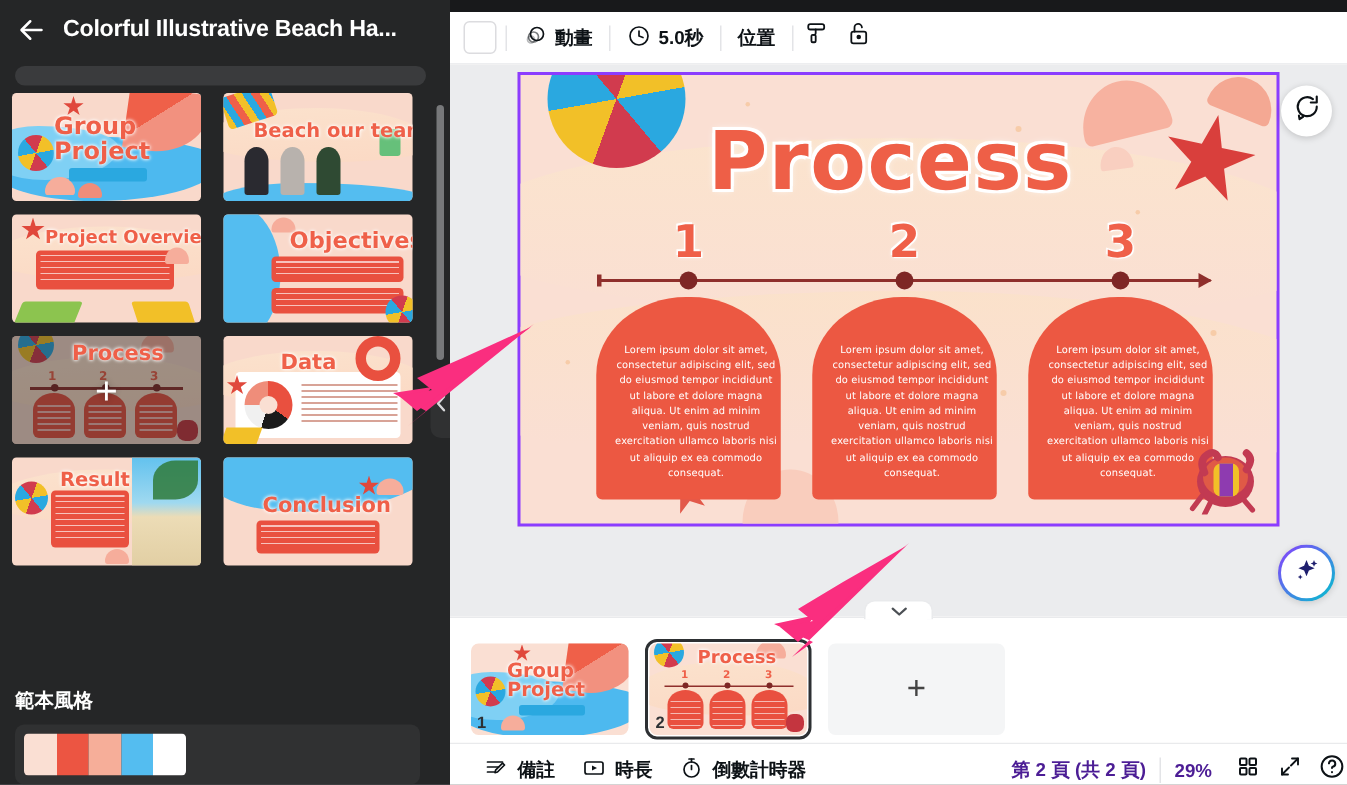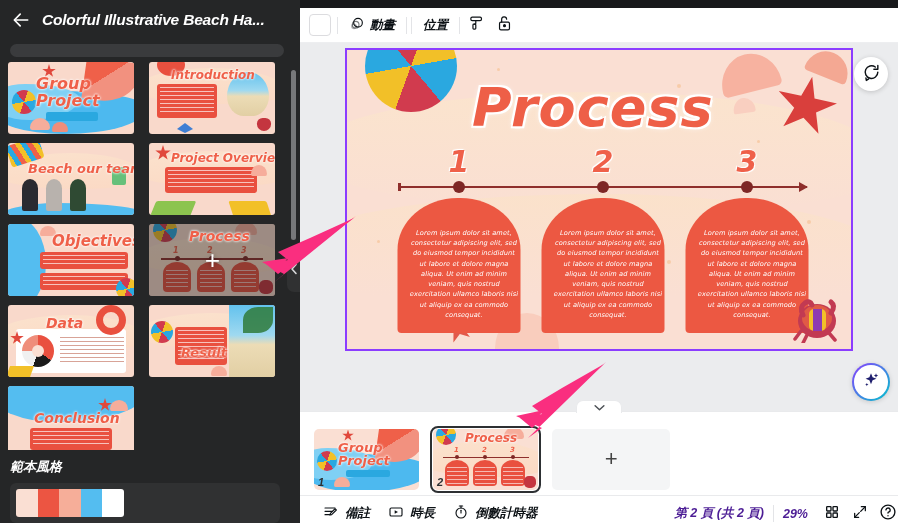--- a/index.html
+++ b/index.html
@@ -2,21 +2,21 @@
 <html><head>
 <meta charset="utf-8">
 <style>
   * { box-sizing: border-box; margin: 0; padding: 0; }
   html, body {
     width: 898px; height: 523px;
     overflow: hidden;
     font-family: "Liberation Sans", sans-serif;
     background: #18191b;
   }
-  #app { position: relative; width: 898px; height: 523px; display: flex; font-style: italic; }
+  #app { position: relative; width: 898px; height: 523px; display: flex; }
 
   
   #left-panel {
     position: relative;
     width: 300px; height: 523px;
     background: #252627;
     flex: none;
     overflow: hidden;
   }
   #panel-header {
@@ -393,31 +393,20 @@
           <div class="sea" style="left:-14%;top:30%;width:70%;height:50%;background:#7fd0f4;"></div>
           <div class="ball" style="left:4px;top:28px;width:24px;height:24px;"></div>
           <div class="star" style="left:34px;top:2px;width:14px;height:14px;"></div>
           <div class="shell" style="left:22px;bottom:4px;width:20px;height:12px;"></div>
           <div class="shell" style="left:44px;bottom:2px;width:16px;height:10px;background:#ef8d7a;"></div>
           <div style="position:absolute;right:-4px;top:-2px;width:54px;height:42px;background:linear-gradient(140deg,#ef6049 40%,#f2917f 40%);border-radius:0 0 70% 0;transform:rotate(8deg);"></div>
           <div class="tpl-title" style="left:28px;top:14px;font-size:16px;line-height:1.05;">Group<br>Project</div>
           <div style="position:absolute;left:38px;top:50px;width:52px;height:9px;background:#2aa8e0;border-radius:2px;"></div>
         </div>
 
-        <div class="tpl-thumb">
-          <div class="sand-wave" style="top:6px;"></div>
-          <div style="position:absolute;left:8px;top:-8px;width:28px;height:22px;background:#e9503f;border-radius:50%;"></div>
-          <div class="photo-beach" style="right:6px;top:10px;width:42px;height:44px;border-radius:50% 50% 40% 40%/55% 55% 45% 45%;"></div>
-          <div class="card-red" style="left:8px;top:22px;width:60px;height:34px;">
-              <div class="lines"></div>
-            </div>
-          <div class="tpl-title" style="left:22px;top:6px;font-size:12px;">Introduction</div>
-          <div style="position:absolute;right:4px;bottom:3px;width:14px;height:13px;background:#c4353f;border-radius:40% 40% 50% 50%;"></div>
-          <div style="position:absolute;left:28px;bottom:1px;width:16px;height:10px;background:#3f7fd4;clip-path:polygon(0 60%,50% 0,100% 60%,50% 100%);"></div>
-        </div>
 
         <div class="tpl-thumb">
           <div class="sand-wave" style="top:10px;"></div>
           <div class="sea" style="left:-8%;bottom:-18px;width:118%;height:30px;background:#54bdf0;"></div>
           <div style="position:absolute;left:0px;top:-2px;width:34px;height:22px;background:repeating-linear-gradient(75deg,#f2c028 0 5px,#2aa8e0 5px 10px,#ef6049 10px 15px);transform:rotate(-18deg);border-radius:3px;"></div>
           <div class="person" style="left:14px;bottom:4px;width:16px;height:32px;"></div>
           <div class="person" style="left:38px;bottom:4px;width:16px;height:32px;background:#b8b2ad;"></div>
           <div class="person" style="left:62px;bottom:4px;width:16px;height:32px;background:#2f4a33;"></div>
           <div style="position:absolute;right:8px;top:24px;width:14px;height:18px;background:#66c07a;border-radius:2px;"></div>
           <div class="tpl-title" style="left:20px;top:18px;font-size:13px;">Beach our team</div>
@@ -487,21 +476,21 @@
 
         <div class="tpl-thumb">
           <div class="sand-wave" style="top:8px;"></div>
           <div class="photo-beach" style="right:0;top:0;width:46px;height:72px;"></div>
           <div style="position:absolute;right:2px;top:2px;width:30px;height:26px;background:#2f7a3a;border-radius:50% 0 50% 0;opacity:.85;"></div>
           <div class="ball" style="left:2px;top:16px;width:22px;height:22px;"></div>
           <div class="card-red" style="left:26px;top:22px;width:52px;height:38px;">
               <div class="lines"></div>
             </div>
           <div class="shell" style="right:48px;bottom:1px;width:16px;height:10px;"></div>
-          <div class="tpl-title" style="left:32px;top:8px;font-size:13px;margin-top:32px;">Result</div>
+          <div class="tpl-title" style="left:32px;top:8px;font-size:13px;">Result</div>
         </div>
 
         <div class="tpl-thumb">
           <div class="sea" style="left:-10%;top:-20%;width:120%;height:70%;background:#54bdf0;border-radius:0 0 60% 40%/0 0 60% 50%;"></div>
           <div class="card-red" style="left:22px;top:42px;width:82px;height:22px;">
               <div class="lines"></div>
             </div>
           <div class="star" style="right:22px;top:12px;width:14px;height:14px;"></div>
           <div class="shell" style="right:6px;top:14px;width:18px;height:11px;"></div>
           <div class="tpl-title" style="left:26px;top:24px;font-size:14px;">Conclusion</div>
@@ -542,20 +531,29 @@
         <span>
           <svg width="16" height="16" viewBox="0 0 24 24" fill="none" stroke="#0d1216" stroke-width="1.7">
             <ellipse cx="13.5" cy="10" rx="6.5" ry="6.5"></ellipse>
             <ellipse cx="10" cy="13" rx="5" ry="5" opacity=".55"></ellipse>
             <ellipse cx="7.5" cy="15.5" rx="3.5" ry="3.5" opacity=".3"></ellipse>
           </svg>
         </span>
         <span>動畫</span>
       </div>
       <div class="tb-div"></div>
+      <div class="tb-item">
+        <span>
+          <svg width="16" height="16" viewBox="0 0 24 24" fill="none" stroke="#0d1216" stroke-width="1.7" stroke-linecap="round">
+            <circle cx="12" cy="12" r="9"></circle>
+              <polyline points="12 7 12 12 16 13.5"></polyline>
+          </svg>
+        </span>
+        <span>5.0秒</span>
+      </div>
       <div class="tb-div"></div>
       <div class="tb-item">
         <span>位置</span>
       </div>
       <div class="tb-div"></div>
       <div class="icon-btn">
         <span>
           <svg width="17" height="17" viewBox="0 0 24 24" fill="none" stroke="#0d1216" stroke-width="1.7" stroke-linecap="round" stroke-linejoin="round">
             <rect x="4" y="3" width="15" height="5" rx="2"></rect>
             <path d="M11 8v3.5a1.5 1.5 0 0 1-1.5 1.5H9"></path>

